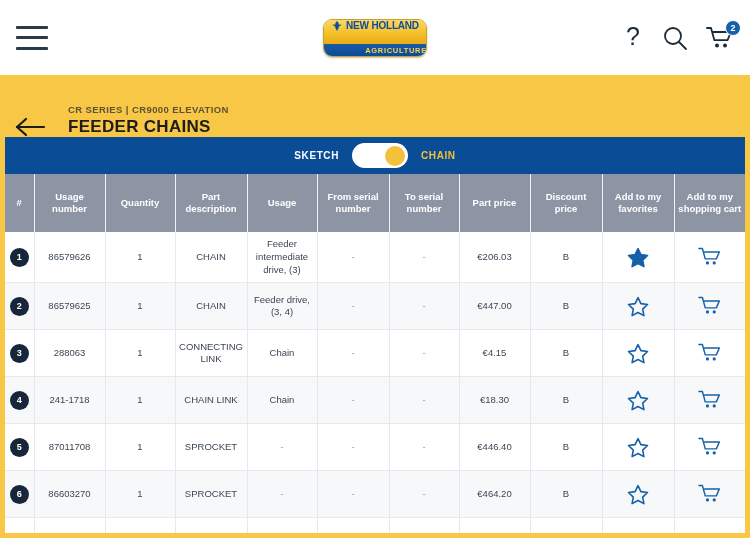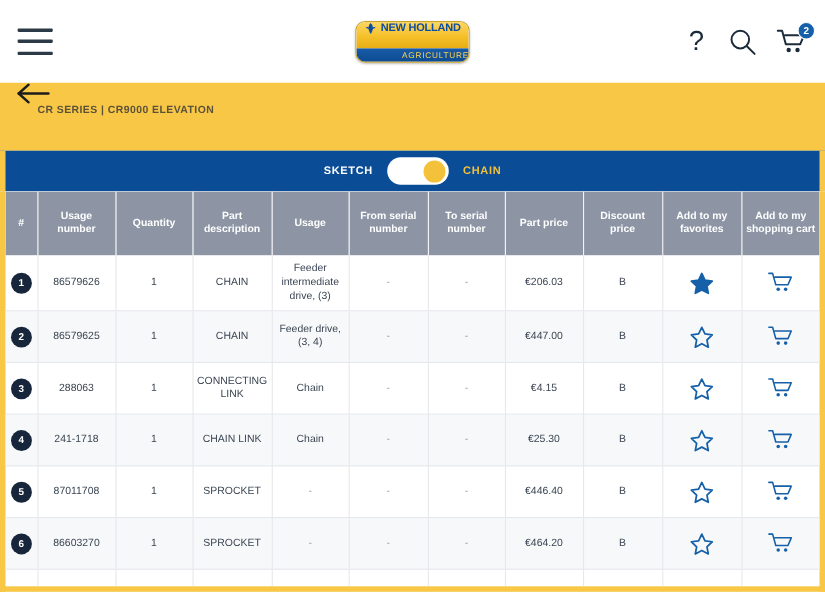--- a/index.html
+++ b/index.html
@@ -66,21 +66,21 @@
   }
   .logo-bot {
     height: 13px;
     background: linear-gradient(180deg, #1a5ba8 0%, #0b4a90 100%);
     display: flex;
     align-items: center;
     justify-content: center;
   }
   .logo-bot span {
     font-size: 7.5px;
-    font-weight: normal;
+    font-weight: bold;
     color: #ffd24d;
     letter-spacing: .7px;
     margin-left: 42px;
   }
 
   .top-actions {
     margin-left: auto;
     margin-right: 16px;
     display: flex;
     align-items: center;
@@ -102,23 +102,22 @@
     justify-content: center;
     border: 1.5px solid #fff;
   }
 
   
   .page-head {
     height: 62px;
     background: #f6c council;
     background: #f7c745;
     display: flex;
-    align-items: flex-start;
+    align-items: flex-end;
     padding-left: 14px;
-    flex-direction: column;
   }
   .back-arrow { width: 34px; cursor: pointer; color: #1c1c1c; flex: 0 0 auto; }
   .head-text { margin-left: 20px; }
   .breadcrumb {
     font-size: 9.5px;
     font-weight: bold;
     color: #5c5139;
     letter-spacing: .4px;
     margin-bottom: 2px;
   }
@@ -265,20 +264,21 @@
   </div>
 </div>
 
 <div class="page-head">
   <svg class="back-arrow" height="20" viewBox="0 0 34 20">
     <line x1="3" y1="10" x2="30" y2="10" stroke="#1c1c1c" stroke-width="2.2" stroke-linecap="round"></line>
     <polyline points="12,2 3,10 12,18" fill="none" stroke="#1c1c1c" stroke-width="2.2" stroke-linecap="round" stroke-linejoin="round"></polyline>
   </svg>
   <div class="head-text">
     <div class="breadcrumb">CR SERIES | CR9000 ELEVATION</div>
+    <div class="page-title">FEEDER CHAINS</div>
   </div>
 </div>
 
 <div class="toggle-band">
   <span class="tg-label off">SKETCH</span>
   <span class="switch">
     <span class="knob"></span>
   </span>
   <span class="tg-label on">CHAIN</span>
 </div>
@@ -372,21 +372,21 @@
             </svg></td>
         </tr>
         <tr class="alt">
           <td><span class="num-badge">4</span></td>
           <td>241-1718</td>
           <td>1</td>
           <td>CHAIN LINK</td>
           <td>Chain</td>
           <td><span class="dash">-</span></td>
           <td><span class="dash">-</span></td>
-          <td>€25.30</td>
+          <td>€18.30</td>
           <td>B</td>
           <td><svg class="star" width="22" height="21" viewBox="0 0 22 21">
               <path d="M11 1.6l2.9 6 6.6.9-4.8 4.6 1.2 6.5L11 16.5 5.1 19.6l1.2-6.5L1.5 8.5l6.6-.9z" fill="none" stroke="#1560a8" stroke-width="1.6" stroke-linejoin="round"></path>
             </svg></td>
           <td><svg class="cart-ico" width="24" height="22" viewBox="0 0 28 26">
               <path d="M1 3h4l3.4 12.2h13.1L25 7H7.6" fill="none" stroke="#1560a8" stroke-width="1.7" stroke-linecap="round" stroke-linejoin="round"></path>
               <circle cx="11" cy="20" r="1.9" fill="#1560a8"></circle>
               <circle cx="19" cy="20" r="1.9" fill="#1560a8"></circle>
             </svg></td>
         </tr>

